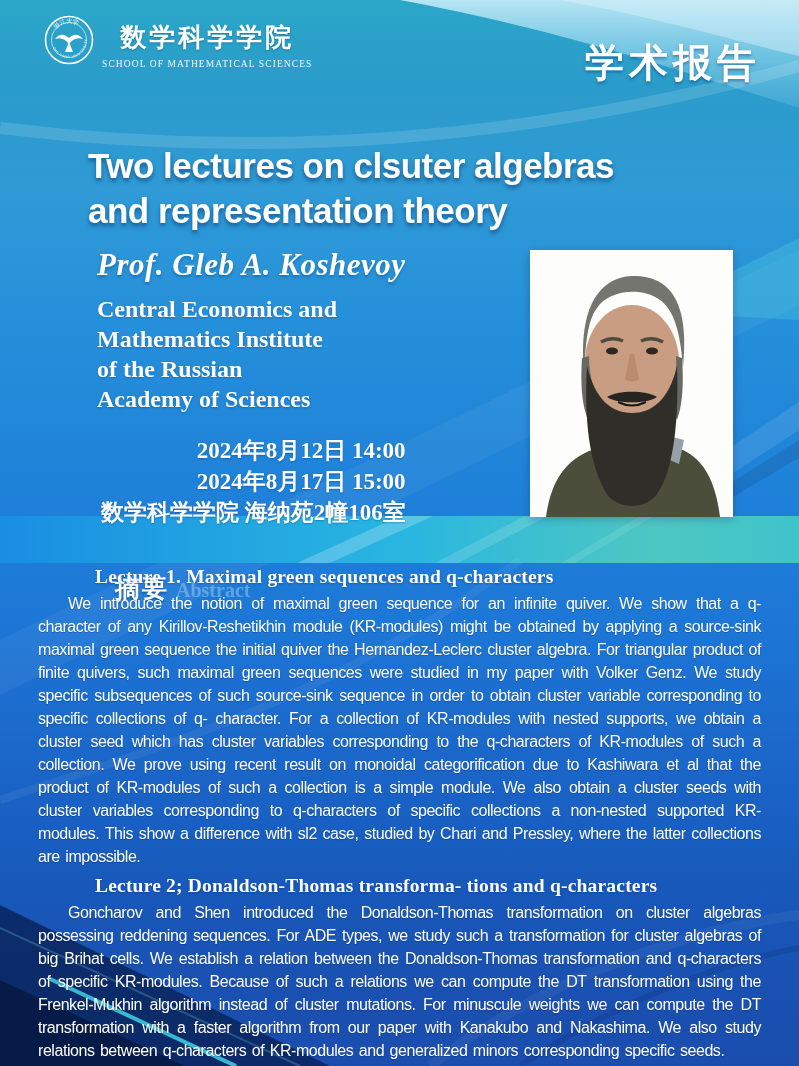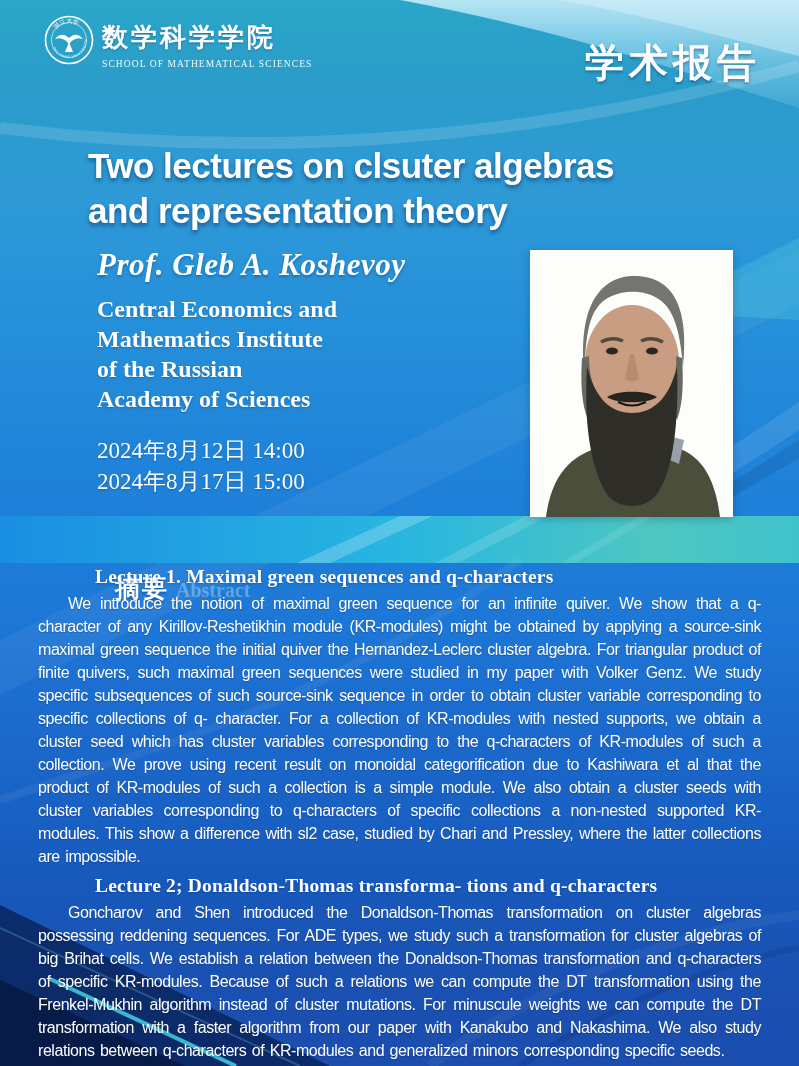--- a/index.html
+++ b/index.html
@@ -8,34 +8,34 @@
     font-family:"Liberation Sans",sans-serif;color:#fff;
     background:#1e7ed8;
   }
   .bg{position:absolute;inset:0;z-index:0;}
   .layer{position:absolute;z-index:1;}
 
   
   .hdr{left:0;top:0;width:799px;height:90px;}
   .seal{position:absolute;left:44px;top:15px;width:50px;height:50px;}
   .school{position:absolute;left:102px;top:20px;}
-  .school-cn{font-size:26px;font-weight:bold;letter-spacing:3px;font-family:"Liberation Serif",serif;text-shadow:0 1px 2px rgba(0,40,90,.35);}
+  .school-cn{font-size:26px;font-weight:bold;letter-spacing:3px;font-family:"Liberation Serif",serif;text-shadow:0 1px 2px rgba(0,40,90,.35);text-align:center;}
   .school-en{font-size:9.5px;letter-spacing:1.1px;margin-top:4px;font-family:Liberation Serif, serif;opacity:.95;}
   .badge{position:absolute;right:38px;top:36px;font-family:"Liberation Serif",serif;
     font-weight:bold;font-size:39px;letter-spacing:5px;text-shadow:0 2px 3px rgba(0,40,100,.4);}
 
   
   .title{position:absolute;left:88px;top:120px;font-weight:bold;font-size:35px;
     line-height:45px;letter-spacing:-0.5px;text-shadow:0 3px 4px rgba(5,40,95,.55);}
 
   
   .speaker{position:absolute;left:97px;top:247px;font-family:"Liberation Serif",serif;}
   .sp-name{font-size:31px;font-weight:bold;letter-spacing:.5px;text-shadow:0 2px 3px rgba(0,40,100,.35);font-style:italic;}
   .sp-aff{margin-top:11px;font-size:24px;font-weight:bold;line-height:30px;text-shadow:0 1px 2px rgba(0,40,100,.3);}
-  .sp-when{margin-top:21px;font-size:23px;font-weight:normal;line-height:31px;text-shadow:0 1px 2px rgba(0,40,100,.3);}
+  .sp-when{margin-top:21px;font-size:23px;font-weight:bold;line-height:31px;text-shadow:0 1px 2px rgba(0,40,100,.3);text-align:right;}
 
   
   .photo{position:absolute;left:530px;top:250px;width:203px;height:267px;box-shadow:0 2px 8px rgba(0,25,70,.25);}
 
   
   .abs-label{position:absolute;left:115px;top:524px;margin-top:48px;}
   .abs-cn{font-size:25px;font-weight:bold;letter-spacing:2px;text-shadow:0 2px 2px rgba(0,45,105,.45);}
   .abs-en{font-family:"Liberation Serif",serif;font-size:20px;font-weight:bold;color:rgba(200,233,250,.38);margin-left:7px;}
 
   
@@ -132,20 +132,21 @@
     <div class="sp-name">Prof. Gleb A. Koshevoy</div>
     <div class="sp-aff">
       <div>Central Economics and</div>
       <div>Mathematics Institute</div>
       <div>of the Russian</div>
       <div>Academy of Sciences</div>
     </div>
     <div class="sp-when">
       <div>2024年8月12日 14:00</div>
       <div>2024年8月17日 15:00</div>
+      <div>数学科学学院 海纳苑2幢106室</div>
     </div>
   </section>
 
   <figure class="photo layer" style="margin:0">
     <svg width="203" height="267" viewBox="0 0 203 267">
       <rect width="203" height="267" fill="#fdfdfb"></rect>
       <path d="M16 267 C22 220 46 203 72 197 L134 195 C166 199 184 220 190 267 Z" fill="#4a4e3b"></path>
       <path d="M116 180 L154 190 L149 214 L112 198 Z" fill="#99a1a8"></path>
       <rect x="80" y="165" width="45" height="38" fill="#c3987c"></rect>
       <ellipse cx="102" cy="112" rx="47" ry="57" fill="#c89d82"></ellipse>

